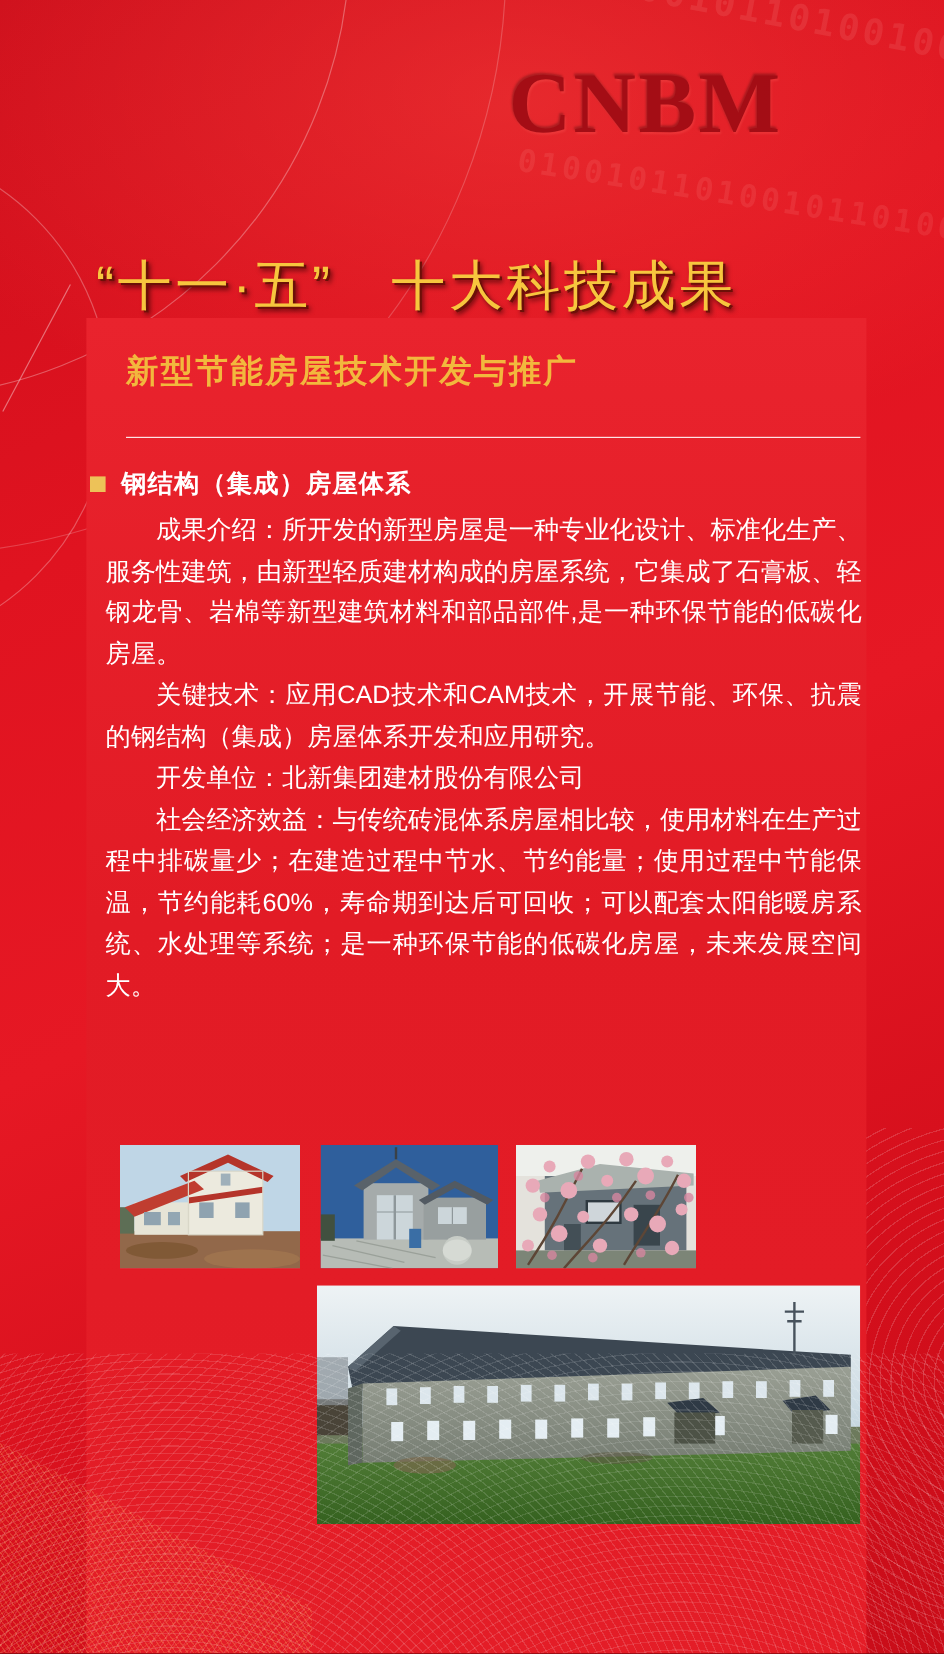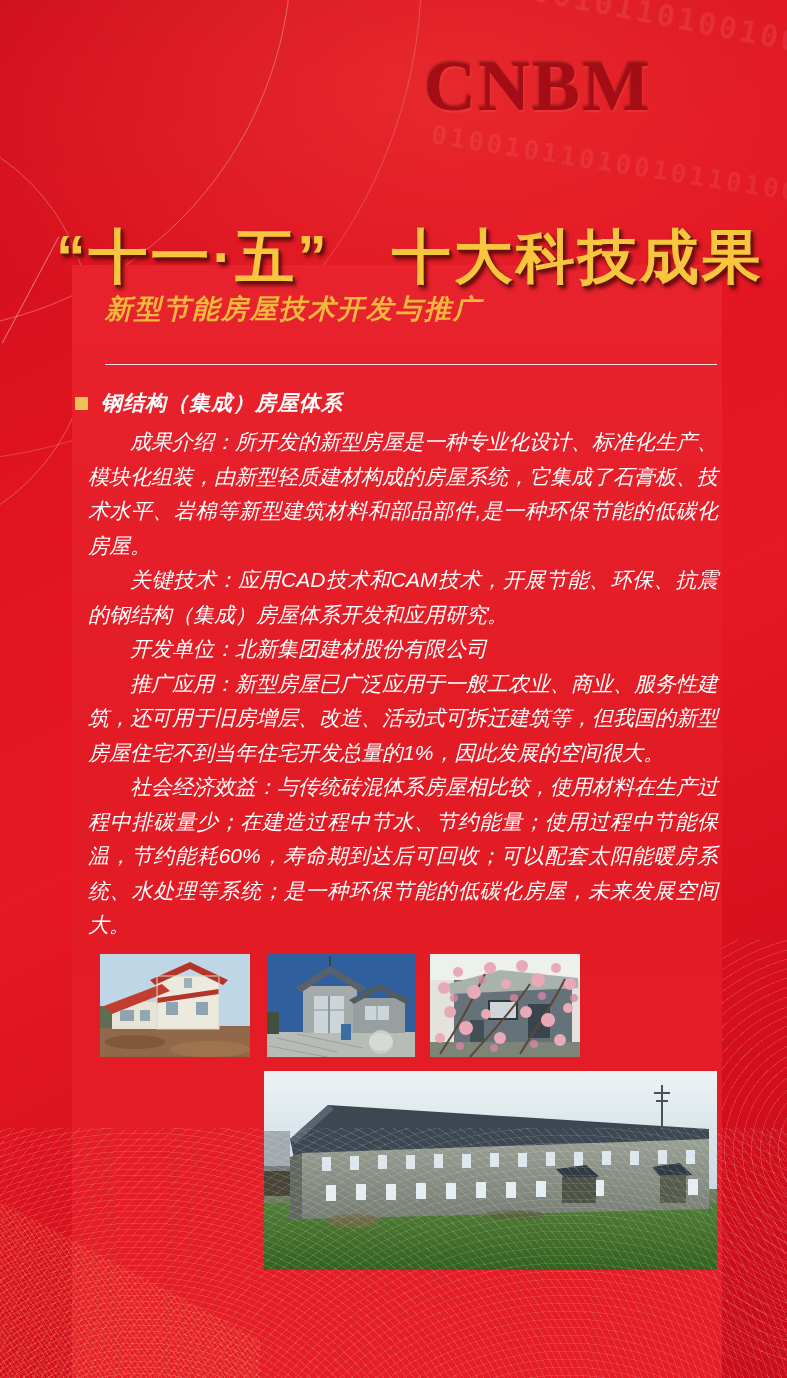--- a/index.html
+++ b/index.html
@@ -33,29 +33,28 @@
   .a3{width:420px;height:420px;left:-330px;top:120px;border-color:rgba(255,255,255,0.28);}
   
   .watermark{
     position:absolute;left:424px;top:45px;z-index:2;
     font-family:"Liberation Serif","DejaVu Serif",serif;font-weight:bold;
     font-size:72px;letter-spacing:2px;color:#9d0b13;opacity:0.9;
     text-shadow:-1px -2px 2px rgba(0,0,0,0.30),1px 2px 2px rgba(255,110,100,0.28);
   }
   
   .title{
-    position:absolute;left:56px;top:178px;z-index:4;
-    font-size:59px;font-weight:bold;letter-spacing:3px;color:#f7c63e;
+    position:absolute;left:80px;top:178px;z-index:4;
+    font-size:45px;font-weight:normal;letter-spacing:3px;color:#f7c63e;
     text-shadow:2px 2px 0 #6d1008,3px 4px 4px rgba(40,0,0,0.75);
   }
   
   .panel{
     position:absolute;left:72px;top:265px;width:650px;height:1113px;z-index:2;
     background:linear-gradient(180deg,#e9232d 0%,#e21b25 45%,#e41d27 100%);
-    font-style:italic;
   }
   .panel-heading{
     position:absolute;left:33px;top:26px;margin:0;
     font-size:27px;font-weight:bold;letter-spacing:2px;color:#f2b83d;
   }
   .divider{position:absolute;left:33px;top:99px;width:612px;height:1px;background:rgba(255,255,255,0.88);}
   .sub-row{position:absolute;left:3px;top:124px;display:flex;align-items:center;gap:13px;}
   .bullet{width:13px;height:13px;background:#edc258;flex:0 0 auto;}
   .sub-title{font-size:21px;font-weight:bold;color:#ffffff;letter-spacing:1px;}
   .body-text{
@@ -120,24 +119,23 @@
   <div class="panel">
     <h2 class="panel-heading">新型节能房屋技术开发与推广</h2>
     <div class="divider"></div>
 
     <div class="sub-row">
       <span class="bullet"></span>
       <span class="sub-title">钢结构（集成）房屋体系</span>
     </div>
 
     <div class="body-text">
-      <p>成果介绍：所开发的新型房屋是一种专业化设计、标准化生产、模块化组装，由新型轻质建材构成的房屋系统，它集成了石膏板、技术水平、岩棉等新型建筑材料和部品部件,是一种环保节能的低碳化房屋。</p>
+      <p>成果介绍：所开发的新型房屋是一种专业化设计、标准化生产、服务性建筑，由新型轻质建材构成的房屋系统，它集成了石膏板、轻钢龙骨、岩棉等新型建筑材料和部品部件,是一种环保节能的低碳化房屋。</p>
       <p>关键技术：应用CAD技术和CAM技术，开展节能、环保、抗震的钢结构（集成）房屋体系开发和应用研究。</p>
       <p>开发单位：北新集团建材股份有限公司</p>
-      <p>推广应用：新型房屋已广泛应用于一般工农业、商业、服务性建筑，还可用于旧房增层、改造、活动式可拆迁建筑等，但我国的新型房屋住宅不到当年住宅开发总量的1%，因此发展的空间很大。</p>
       <p>社会经济效益：与传统砖混体系房屋相比较，使用材料在生产过程中排碳量少；在建造过程中节水、节约能量；使用过程中节能保温，节约能耗60%，寿命期到达后可回收；可以配套太阳能暖房系统、水处理等系统；是一种环保节能的低碳化房屋，未来发展空间大。</p>
     </div>
 
     <div class="photo p1">
       <svg width="150" height="103" viewBox="0 0 150 103" xmlns="http://www.w3.org/2000/svg">
         <rect width="150" height="103" fill="#bfd6e6"></rect>
         <rect y="72" width="150" height="31" fill="#92684a"></rect>
         <ellipse cx="35" cy="88" rx="30" ry="7" fill="#7c5531" opacity="0.8"></ellipse>
         <ellipse cx="110" cy="95" rx="40" ry="8" fill="#a1764f" opacity="0.8"></ellipse>
         <rect x="0" y="52" width="12" height="22" fill="#5d6e55"></rect>

